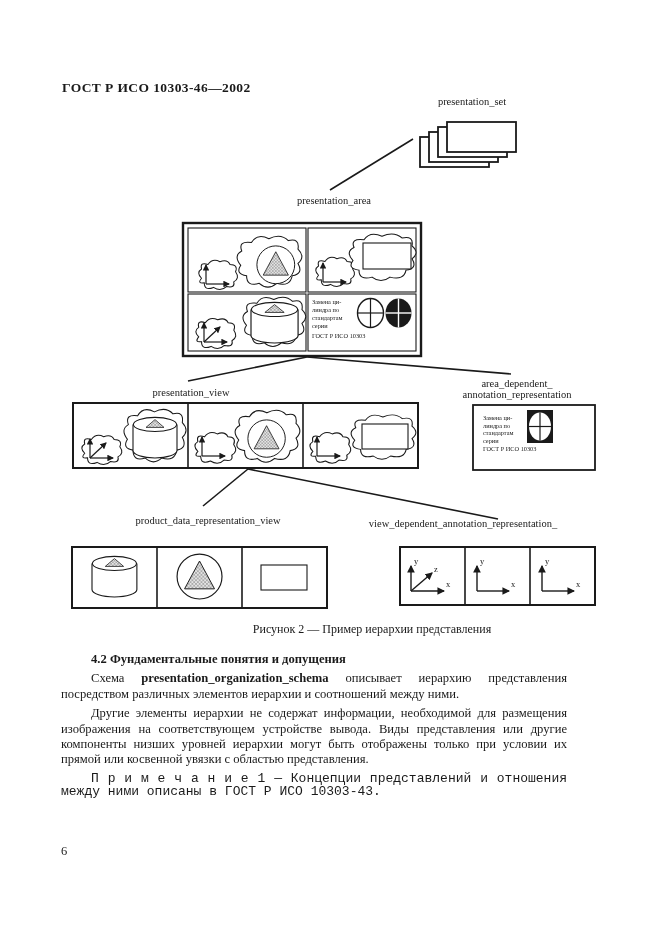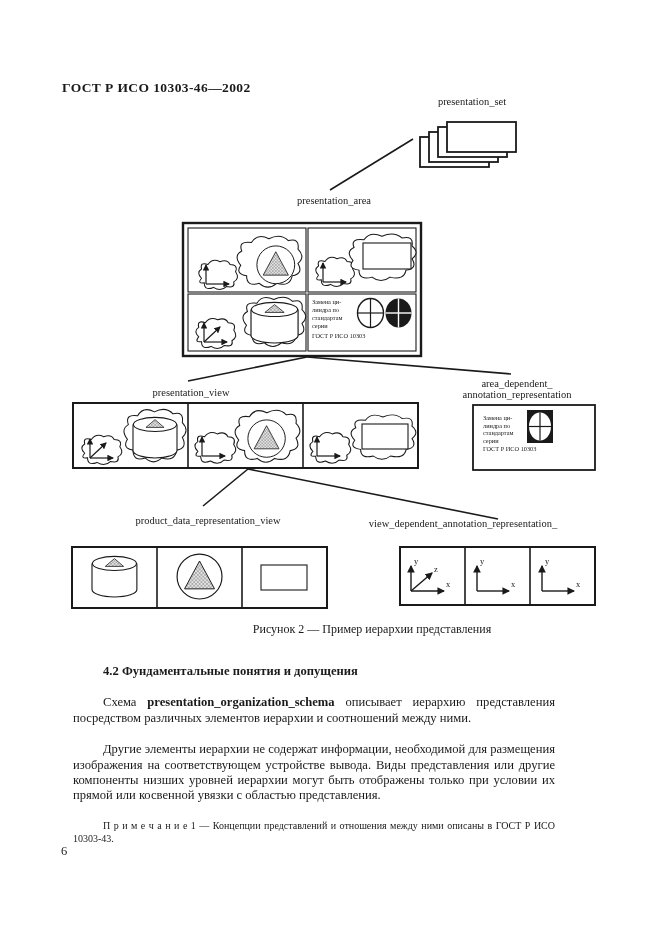--- a/index.html
+++ b/index.html
@@ -8,24 +8,24 @@
   #doc-header{position:absolute;left:62px;top:80px;font-size:13.5px;font-weight:bold;
         letter-spacing:0.4px;}
   #diagram{position:absolute;left:0;top:0;}
   svg text{font-family:"Liberation Serif", serif;fill:#1a1a1a;}
   .lbl{font-size:10.5px;text-anchor:middle;}
   .tiny{font-size:6.3px;}
   .axlbl{font-size:8.5px;}
   .cap{font-size:12px;text-anchor:middle;}
   .textblock{position:absolute;left:57px;top:648px;width:514px;font-size:12.6px;
         line-height:15.4px;text-align:justify;}
-  .textblock p{margin:16px;text-indent:30px;}
+  .textblock p{margin:4px;text-indent:30px;}
   .h42{font-weight:bold;}
   .h421{white-space:pre-wrap;}
-  .note{font-size:10px;line-height:12.9px;margin-top:5px !important;}
+  .note{font-size:13px;line-height:12.9px;margin-top:5px !important;font-family:Liberation Mono, monospace;}
   .pgnum{position:absolute;left:61px;top:844px;font-size:12.5px;}
 </style>
 </head>
 <body>
 
 <div id="page">
 
   <div id="doc-header">ГОСТ Р ИСО 10303-46—2002</div>
 
   <svg id="diagram" width="661" height="645" viewBox="0 0 661 645">

